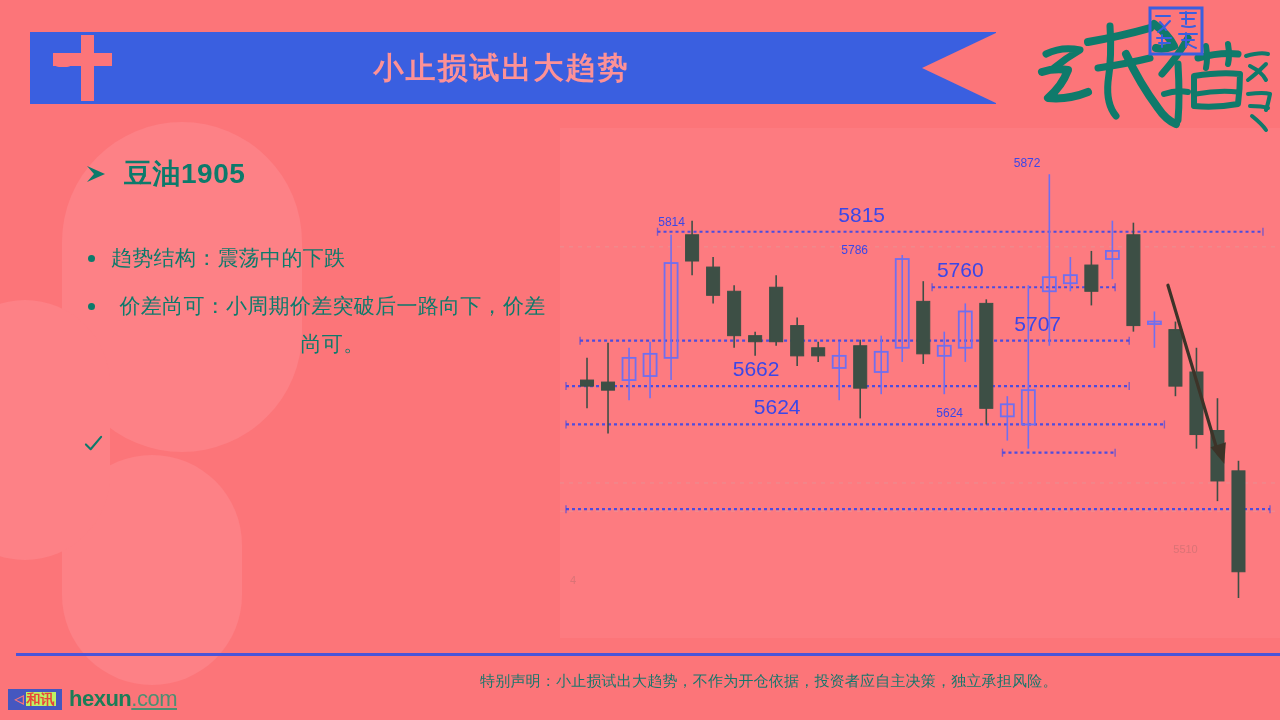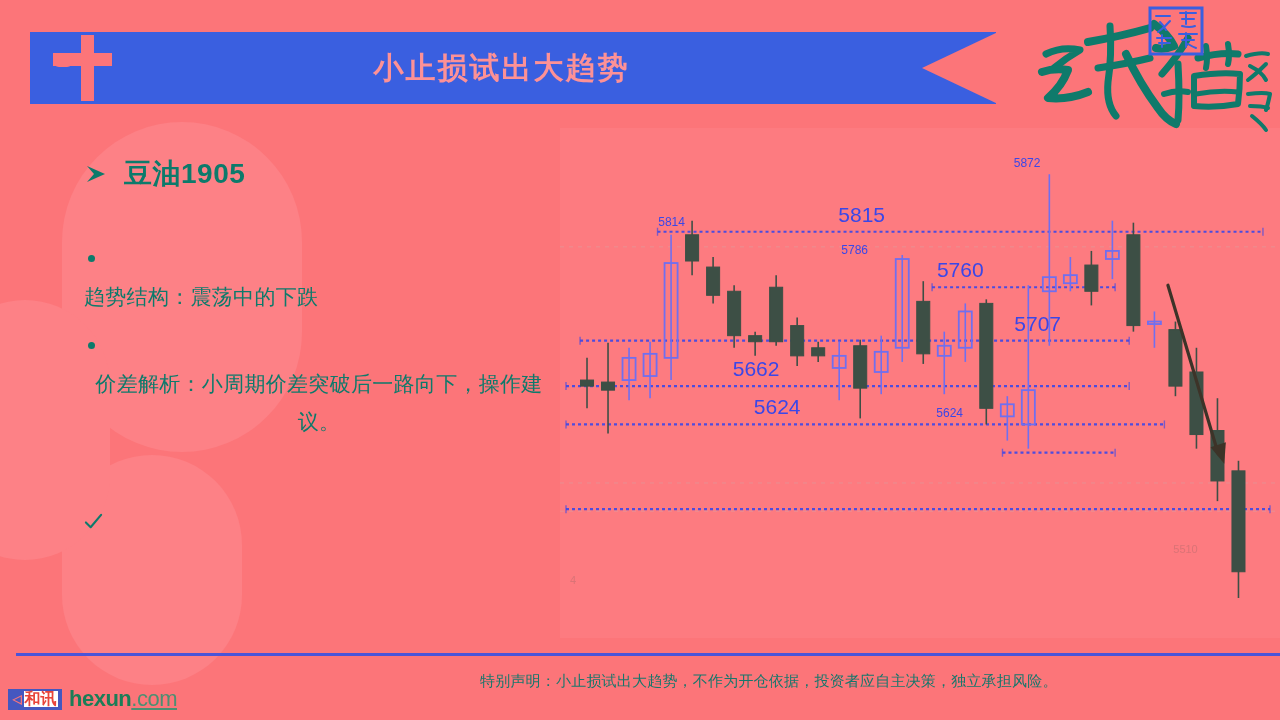--- a/index.html
+++ b/index.html
@@ -46,21 +46,21 @@
   
   #logo { position: absolute; right: 8px; top: 2px; width: 270px; height: 132px; }
 
   
   #content { position: absolute; left: 84px; top: 155px; width: 470px; text-align: center; }
   .heading-row { display: flex; align-items: center; gap: 16px; margin-bottom: 46px; }
   .arrow-marker { width: 24px; height: 24px; flex: none; }
   .heading-text {
     color: #0d7a6b; font-size: 28px; font-weight: bold; letter-spacing: 0.5px;
   }
-  .bullet-row { display: flex; align-items: flex-start; gap: 16px; margin-bottom: 10px; flex-direction: column; }
+  .bullet-row { display: flex; align-items: flex-start; gap: 16px; margin-bottom: 10px; }
   .bullet-dot {
     flex: none; width: 7px; height: 7px; border-radius: 50%;
     background: #0d7a6b; margin-top: 16px; margin-left: 4px;
   }
   .check-mark { flex: none; width: 19px; height: 19px; margin-top: 9px; }
   .bullet-text {
     color: #0d7a6b; font-size: 21px; line-height: 38px; letter-spacing: 0.3px;
   }
   .group-gap { height: 52px; }
 
@@ -78,22 +78,22 @@
     color: #16776c; font-size: 15px; letter-spacing: 0.2px;
   }
   #hexun { position: absolute; left: 8px; top: 688px; display: flex; align-items: center; gap: 7px; }
   #hexun-badge {
     width: 54px; height: 21px; background: #4557c0;
     display: flex; align-items: center; justify-content: center; gap: 2px;
     position: relative;
   }
   #hexun-badge .mark { color: #fc7579; font-size: 12px; font-weight: bold; line-height: 1; }
   #hexun-badge .cn {
-    color: #e8443a; font-size: 16px; font-weight: bold; line-height: 1;
-    background: #ffffff; padding: 0 1px;
+    color: #e8443a; font-size: 14px; font-weight: bold; line-height: 1;
+    background: #bef264; padding: 0 1px;
   }
   #hexun-word { font-size: 22px; font-weight: bold; color: #1c7d57; line-height: 1; letter-spacing: -0.5px; }
   #hexun-word .dim { color: #4c8f72; font-weight: normal; text-decoration: underline; }
 </style>
 </head>
 <body>
 
 <div id="slide">
 
   <div class="blob blob-d"></div>
@@ -159,21 +159,21 @@
       <span class="heading-text">豆油1905</span>
     </div>
 
     <div class="bullet-row">
       <span class="bullet-dot"></span>
       <span class="bullet-text">趋势结构：震荡中的下跌</span>
     </div>
 
     <div class="bullet-row">
       <span class="bullet-dot"></span>
-      <span class="bullet-text">价差解析：小周期价差突破后一路向下，操作建议。</span>
+      <span class="bullet-text">价差尚可：小周期价差突破后一路向下，价差尚可。</span>
     </div>
 
     <div class="group-gap"></div>
 
     <div class="bullet-row">
       <svg class="check-mark" viewBox="0 0 20 20">
         <path d="M2 11 L7 16 L18 3" fill="none" stroke="#0d7a6b" stroke-width="2.2" stroke-linecap="round" stroke-linejoin="round"></path>
       </svg>
     </div>
 

